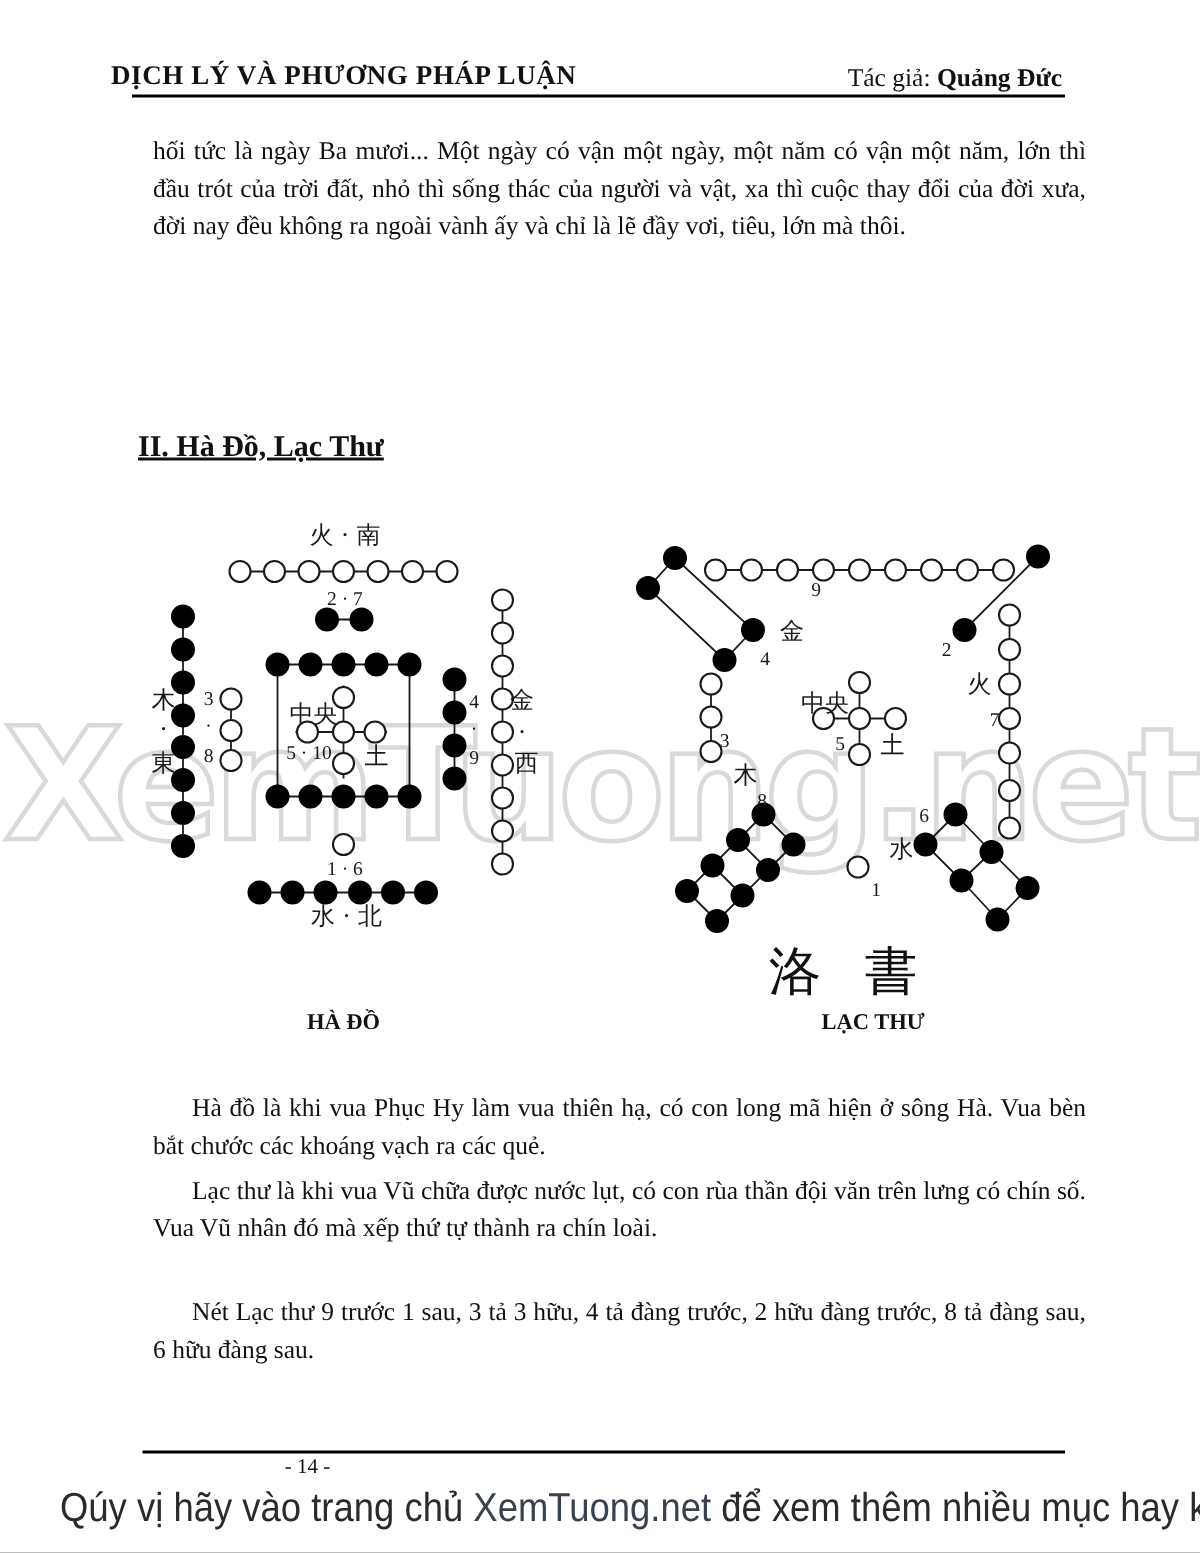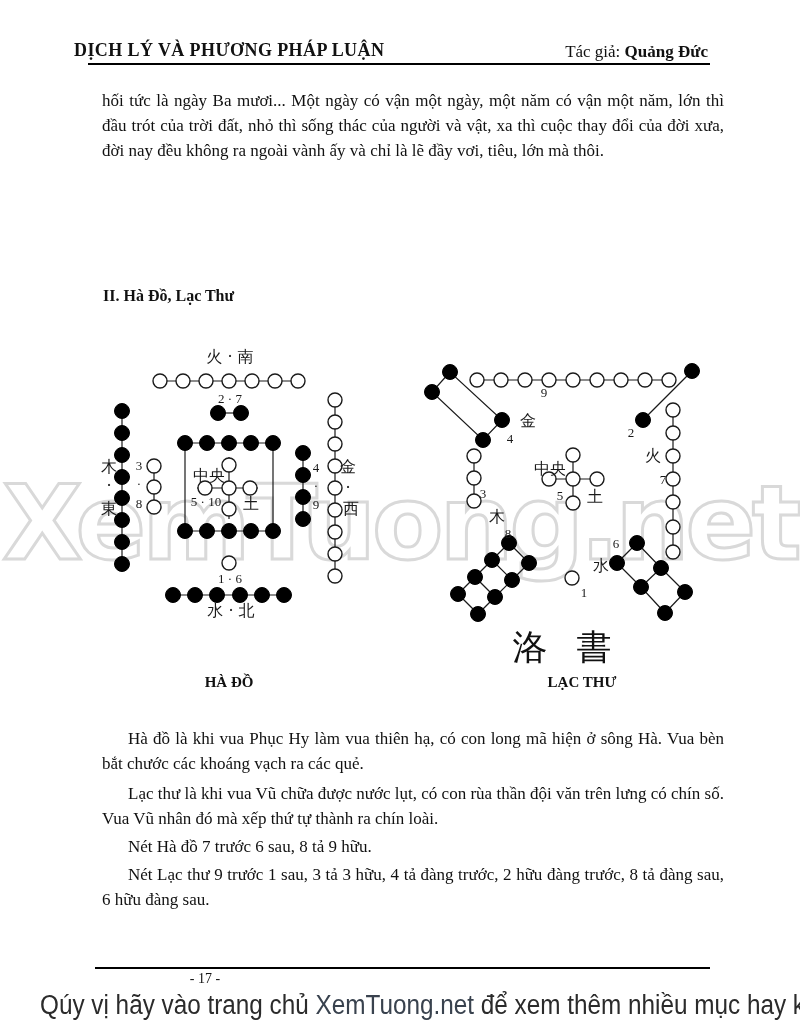--- a/index.html
+++ b/index.html
@@ -19,21 +19,21 @@
   .hdr-author{position:absolute;top:42px;right:92px;font-size:17px;z-index:3;margin-left:28px;}
   .hdr-author b{font-weight:bold;}
   .hdr-rule{position:absolute;top:63px;left:88px;width:622px;height:2px;background:#000;z-index:3;}
   
   .para{
     position:absolute;left:90px;width:622px;font-size:17px;line-height:25px;
     text-align:justify;z-index:3;margin-left:12px;
   }
   .indent{text-indent:26px;}
   .section-heading{
-    position:absolute;left:103px;top:287px;font-size:16px;font-weight:bold;z-index:3;
+    position:absolute;left:92px;top:287px;font-size:20px;font-weight:bold;z-index:3;text-decoration:underline;
   }
   
   #figure-svg{position:absolute;top:0;left:0;z-index:2;pointer-events:none;}
   .dot-w{fill:#ffffff;stroke:#1a1a1a;stroke-width:1.4;}
   .dot-b{fill:#000000;stroke:#000000;stroke-width:1;}
   .lin{stroke:#1a1a1a;stroke-width:1.2;fill:none;}
   .cjk{font-family:"DejaVu Serif",serif;font-size:16px;fill:#1a1a1a;text-anchor:middle;}
   .num{font-family:"Liberation Serif",serif;font-size:13px;fill:#1a1a1a;text-anchor:middle;}
   .fig-title-cn{position:absolute;width:200px;text-align:center;top:624px;font-size:35px;
     font-family:"DejaVu Serif",serif;z-index:3;word-spacing:18px;}
@@ -57,21 +57,20 @@
   <div id="watermark">XemTuong.net</div>
 
   <div class="hdr-title">DỊCH LÝ VÀ PHƯƠNG PHÁP LUẬN</div>
   <div class="hdr-author"><span>Tác giả: </span><b>Quảng Đức</b></div>
   <div class="hdr-rule"></div>
 
   <div class="para" style="top:88px">hối tức là ngày Ba mươi...  Một ngày có vận một ngày, một năm có vận một năm, lớn thì đầu trót của trời đất, nhỏ thì sống thác của người và vật, xa thì cuộc thay đổi của đời xưa, đời nay đều không ra ngoài vành ấy và chỉ là lẽ đầy vơi, tiêu, lớn mà thôi.</div>
   <div class="section-heading">II.  Hà Đồ, Lạc Thư</div>
   <div class="para indent" style="top:781px">Lạc thư là khi vua Vũ chữa được nước lụt, có con rùa thần đội văn trên lưng có chín số.  Vua Vũ nhân đó mà xếp thứ tự thành ra chín loài.</div>
   <div class="para indent" style="top:726px">Hà đồ là khi vua Phục Hy làm vua thiên hạ, có con long mã hiện ở sông Hà. Vua bèn bắt chước các khoáng vạch ra các quẻ.</div>
-  <div class="para indent" style="top:834px">Nét Hà đồ 7 trước 6 sau, 8 tả 9 hữu.</div>
   <div class="para indent" style="top:862px">Nét Lạc thư 9 trước 1 sau, 3 tả 3 hữu, 4 tả đàng trước, 2 hữu đàng trước, 8 tả đàng sau, 6 hữu đàng sau.</div>
 
   <svg id="figure-svg" width="800" height="1035" viewBox="0 0 800 1035">
 
     <g>
 
       <g>
         <line class="lin" x1="160" y1="381" x2="298" y2="381"></line>
         <circle class="dot-w" cx="160" cy="381" r="7"></circle>
           <circle class="dot-w" cx="183" cy="381" r="7"></circle>
@@ -297,16 +296,16 @@
       <text class="num" x="584" y="597">1</text>
       <text class="num" x="616" y="548">6</text>
     </g>
   </svg>
 
   <div class="fig-title-vn" style="left:129px">HÀ ĐỒ</div>
   <div class="fig-title-cn" style="left:462px">洛 書</div>
   <div class="fig-title-vn" style="left:482px">LẠC THƯ</div>
 
   <div class="ftr-rule"></div>
-  <div class="ftr-page">- 17 -</div>
+  <div class="ftr-page">- 14 -</div>
   <div class="ftr-banner"><span>Qúy vị hãy vào trang chủ </span><a href="#" class="site">XemTuong.net</a><span> để xem thêm nhiều mục hay khác</span></div>
 
 </div>
 
 </body></html>

